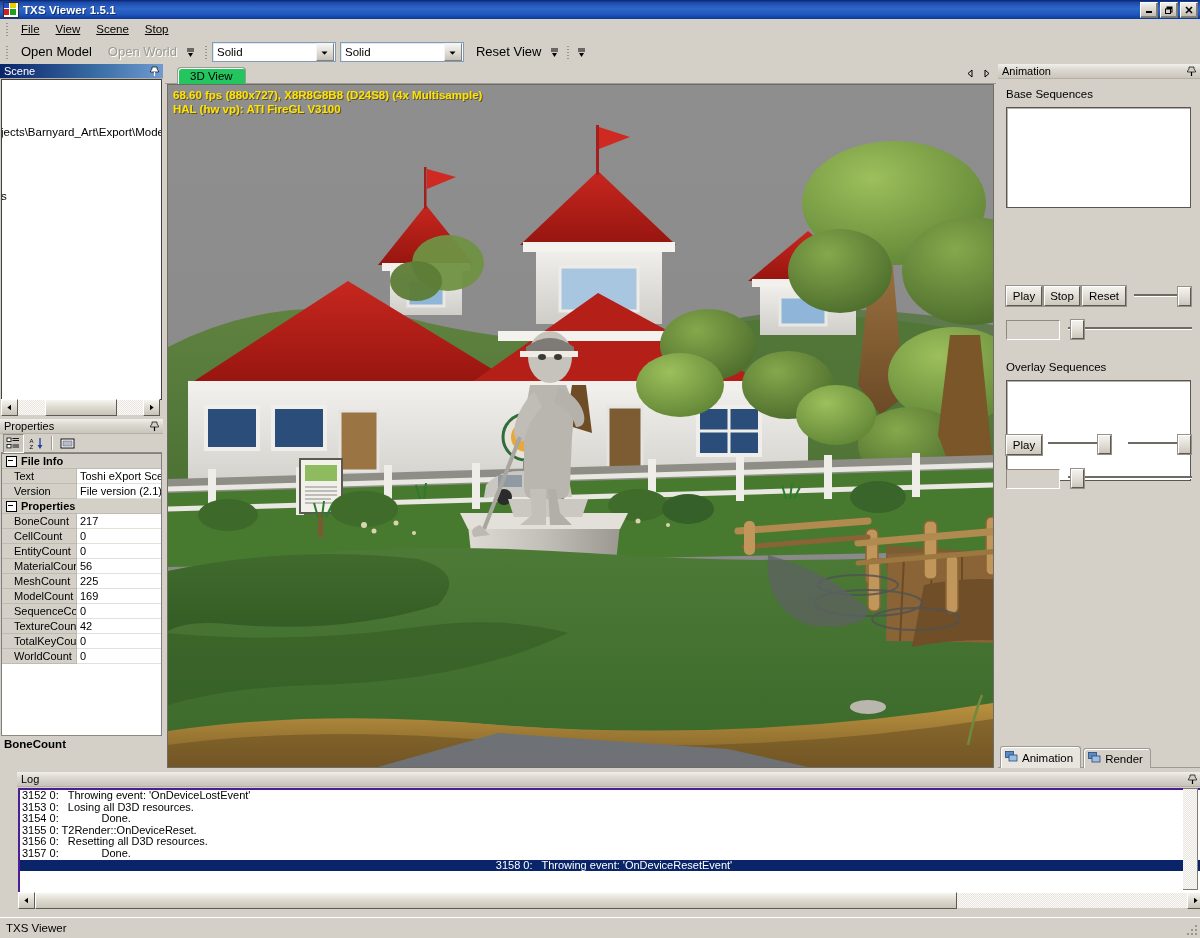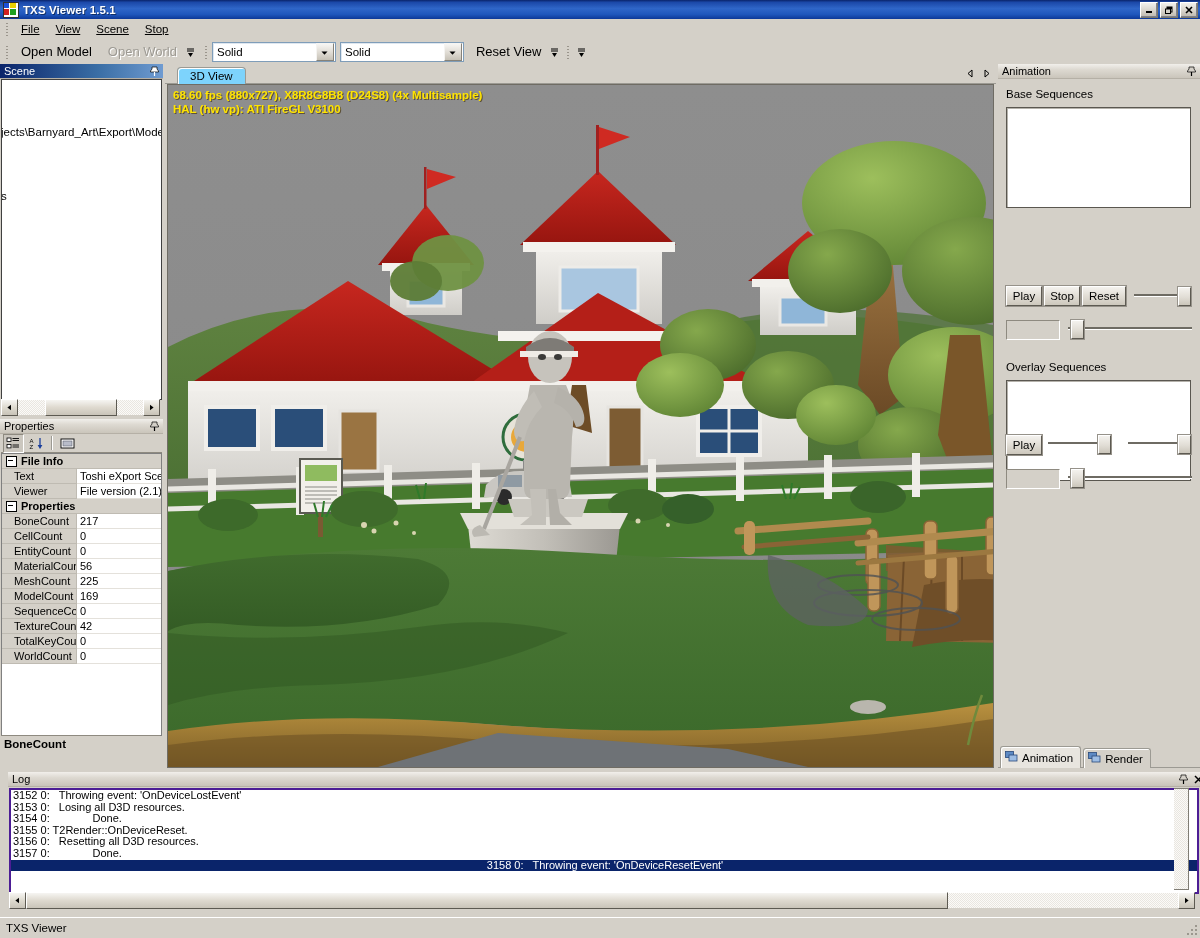--- a/index.html
+++ b/index.html
@@ -167,21 +167,21 @@
     background:#d4d0c8;border-top:1px solid #8e8a80;
   }
   .propdesc .dtitle{font-weight:bold;font-size:11.5px;padding:2px 0 0 3px;}
 
   
   #view-area{position:absolute;left:165px;top:64px;width:831px;height:704px;background:#d4d0c8;}
   .tabstrip{position:absolute;left:0;top:0;width:831px;height:20px;}
   .tabstrip .bottomline{position:absolute;left:0;bottom:0;width:831px;height:1px;background:#9c9a93;}
   .vtab{
     position:absolute;left:12px;top:3px;height:17px;padding:2px 12px 0 12px;
-    background:#7dd3fc;border:1px solid #9c9a93;border-bottom:none;
+    background:#22c55e;border:1px solid #9c9a93;border-bottom:none;
     border-top-left-radius:4px;border-top-right-radius:4px;
     font-size:11.5px;
     box-shadow:inset 1px 1px 0 #fff;
     text-align:center;
   }
   .tabnav{position:absolute;right:2px;top:2px;display:flex;gap:1px;}
   .tabnav .tn{
     width:15px;height:15px;display:flex;align-items:center;justify-content:center;
     background:#d4d0c8;
   }
@@ -219,21 +219,21 @@
   .atab{
     height:19px;padding:0 7px 0 4px;display:flex;align-items:center;gap:4px;
     background:#d4d0c8;border:1px solid #9c9a93;border-bottom:none;
     border-top-left-radius:3px;border-top-right-radius:3px;font-size:11.5px;
     box-shadow:inset 1px 1px 0 #fff;
   }
   .atab.active{height:21px;background:#e8e5df;}
   .atabline{position:absolute;left:0;bottom:0;width:202px;height:1px;background:#9c9a93;}
 
   
-  #log-panel{left:8px;top:772px;width:1182px;height:136px;}
+  #log-panel{left:17px;top:772px;width:1182px;height:136px;}
   .logtitle{
     position:absolute;left:0;top:0;width:1200px;height:15px;
     background:linear-gradient(to bottom,#f1efeb,#ddd9d1 40%,#c9c4ba);
     display:flex;align-items:center;font-size:11px;padding-left:4px;
     border-bottom:1px solid #b5b0a6;box-sizing:border-box;
   }
   .logbox{
     position:absolute;left:1px;top:16px;width:1186px;height:102px;
     background:#fff;border:2px solid #4c1d95;overflow:hidden;
   }
@@ -432,21 +432,21 @@
         <div class="pcat">
           <span class="expander"></span>
           <span>File Info</span>
         </div>
       </div>
       <div class="prow">
         <div class="pname">Text</div>
         <div class="pval">Toshi eXport Scen</div>
       </div>
       <div class="prow">
-        <div class="pname">Viewer</div>
+        <div class="pname">Version</div>
         <div class="pval">File version (2.1). </div>
       </div>
 
       <div class="prow">
         <div class="pcat">
           <span class="expander"></span>
           <span>Properties</span>
         </div>
       </div>
       <div class="prow">

